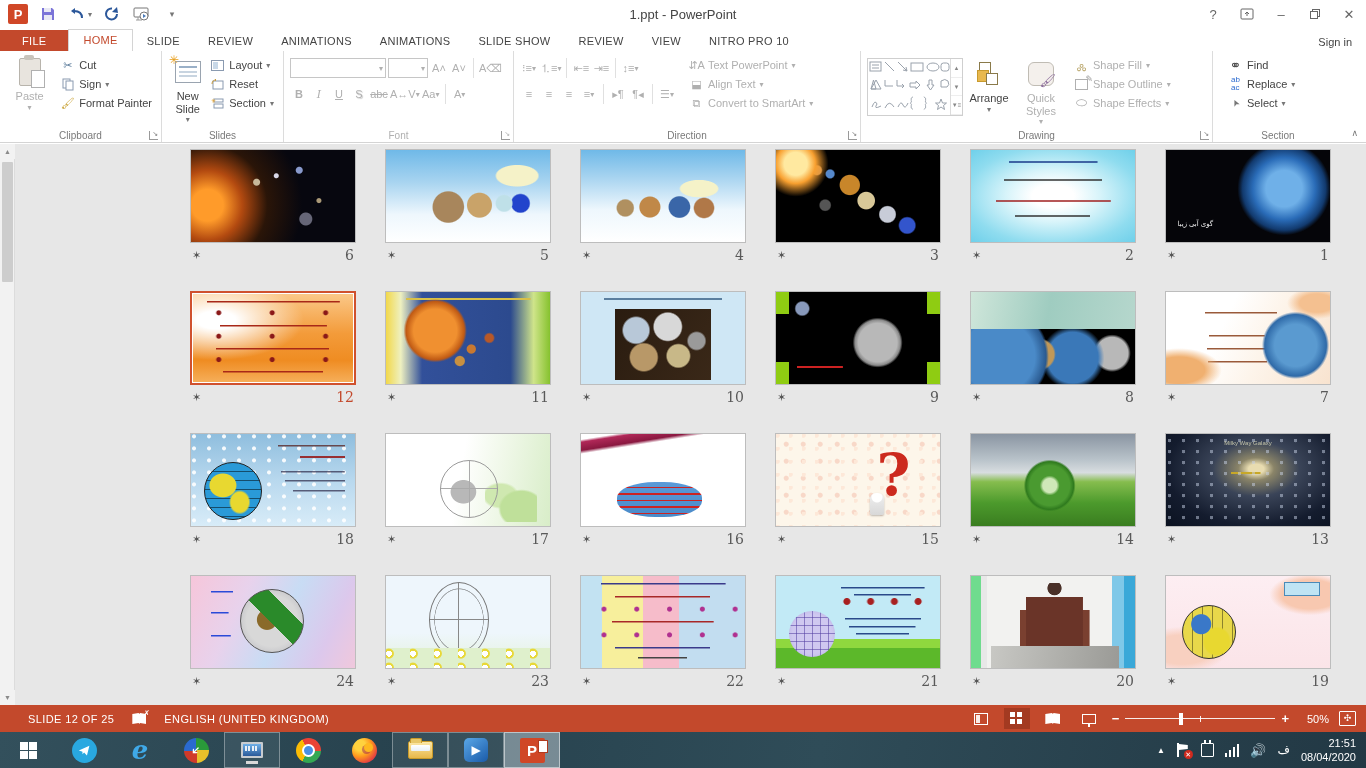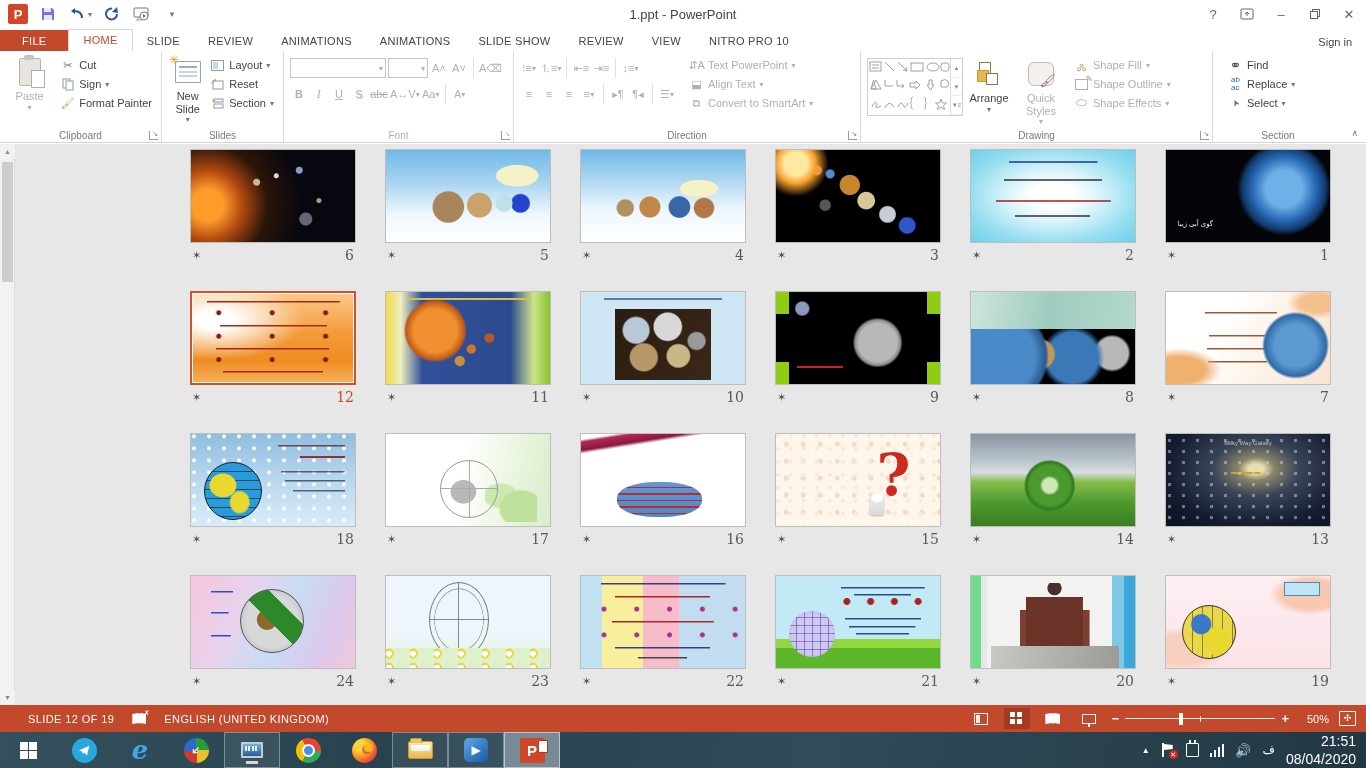--- a/index.html
+++ b/index.html
@@ -288,21 +288,21 @@
   .ppt-task { width:25px; height:25px; background:#D04727; border-radius:2px; color:#fff; font-weight:bold; font-size:15px; display:flex; align-items:center; justify-content:center; position:relative; }
   .ppt-task::after { content:""; position:absolute; right:-3px; top:2px; width:8px; height:11px; background:#fff; border:1px solid #b03a1e; }
   .tray { margin-left:auto; display:flex; align-items:center; gap:11px; padding-right:10px; color:#fff; }
   .tray-ic { font-size:12px; color:#fff; cursor:pointer; display:flex; align-items:center; justify-content:center; }
   .flagic { position:relative; width:14px; height:14px; }
   .flagic::before { content:""; position:absolute; left:1px; top:0; width:2px; height:14px; background:#fff; }
   .flagic::after { content:""; position:absolute; left:3px; top:1px; width:9px; height:6px; background:#fff; clip-path:polygon(0 0, 100% 15%, 100% 85%, 0 100%); }
   .flagic .xdot { position:absolute; right:-3px; bottom:-2px; width:9px; height:9px; border-radius:50%; background:#d02a1e; color:#fff; font-size:7px; line-height:9px; text-align:center; }
   .bars { display:flex; align-items:flex-end; gap:1.5px; height:13px; }
   .bars span { width:2.5px; background:#fff; }
-  .clock { text-align:right; font-size:14px; line-height:1.3; cursor:pointer; }
+  .clock { text-align:right; font-size:11px; line-height:1.3; cursor:pointer; }
   .battic { position:relative; width:13px; height:14px; border:1.5px solid #fff; border-radius:1px; }
   .battic::before { content:""; position:absolute; top:-4px; left:2px; width:2px; height:3px; background:#fff; box-shadow:5px 0 0 #fff; }
   .spk { font-size:13px; }
   .lang-fa { font-size:12px; cursor:pointer; }
 
   
   .ic-paste { width:22px; height:28px; background:#e8e4de; border:1.5px solid #b8b4ac; border-radius:2px; position:relative; }
   .ic-paste::before { content:""; position:absolute; top:-4px; left:4px; width:10px; height:5px; background:#c8c4bc; border-radius:2px; }
   .ic-paste::after { content:""; position:absolute; right:-5px; bottom:-3px; width:12px; height:16px; background:#fff; border:1px solid #b0b0b0; }
   .ic-newslide { width:26px; height:22px; background:#fff; border:1px solid #9aa4b0; position:relative; }
@@ -905,21 +905,21 @@
         <span class="star">✶</span>
         <span class="slide-number">19</span>
       </div>
     </div>
 
   </div>
   </div>
 
   <div class="statusbar">
     <div class="sb-left">
-      <span class="sb-item">SLIDE 12 OF 19</span>
+      <span class="sb-item">SLIDE 12 OF 25</span>
       <span class="sb-item">
           <span class="ic-book"></span>
         </span>
       <span class="sb-item">ENGLISH (UNITED KINGDOM)</span>
     </div>
     <div class="sb-right">
       <span class="viewbtn">
           <span class="vb-norm"></span>
         </span>
       <span class="viewbtn active">

